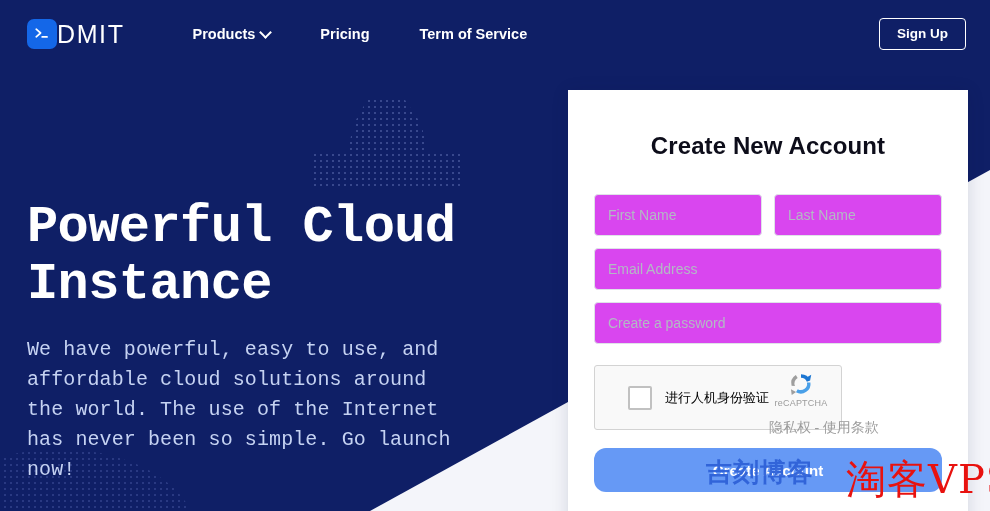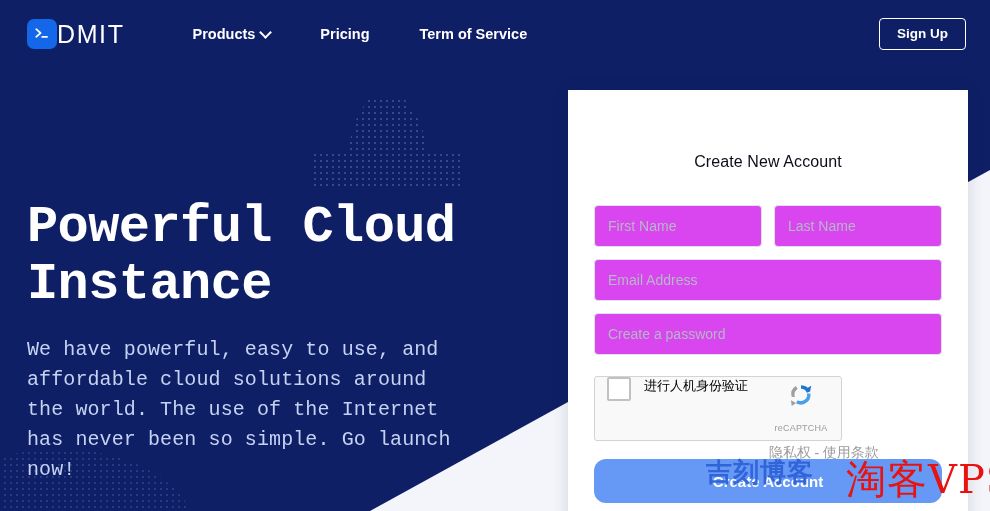--- a/index.html
+++ b/index.html
@@ -81,53 +81,53 @@
   }
 
   
   #signup-card {
     position:absolute; left:568px; top:90px; width:400px; height:440px;
     background:#fff; z-index:25;
     box-shadow:0 2px 16px rgba(10,20,60,.14);
     padding:0 26px;
   }
   #card-title {
-    text-align:center; font-size:16px; font-weight:normal; color:#0d0d1a;
-    padding-top:63px; letter-spacing:.1px;
+    text-align:center; font-size:24px; font-weight:bold; color:#0d0d1a;
+    padding-top:42px; letter-spacing:.1px;
   }
   #form-fields { margin-top:34px; }
   .field-row { display:flex; gap:12px; }
   .text-field {
     width:100%; height:42px; border:1px solid #dfe2e8; border-radius:4px;
     padding:0 13px; font-family:"Liberation Sans", sans-serif; font-size:14px;
     color:#333; background:#d946ef; outline:none;
   }
   .text-field::placeholder { color:#b3b9c4; }
   .field-gap { margin-top:12px; }
 
   
   #recaptcha-widget {
     margin-top:21px; width:248px; height:65px;
     background:#f9f9f9; border:1px solid #d3d3d3; border-radius:3px;
-    display:flex; position:relative;
+    display:flex; align-items:center; position:relative;padding-left:21px;
   }
   #recaptcha-checkbox {
     width:24px; height:24px; background:#fff; border:2px solid #c1c1c1;
     border-radius:2px; margin-left:12px; flex-shrink:0; cursor:pointer;
   }
   #recaptcha-label {
     margin-left:13px; font-size:13px; color:#000;
     font-family:"DejaVu Sans", sans-serif;
   }
   #recaptcha-brand {
     position:absolute; right:8px; top:5px; width:64px; text-align:center;
   }
   #recaptcha-logo { margin:0 auto; display:block; }
   #recaptcha-wordmark {
-    font-size:9px; color:#9b9b9b; margin-top:15px; letter-spacing:.2px;
+    font-size:9px; color:#9b9b9b; margin-top:1px; letter-spacing:.2px;
     font-family:"Liberation Sans", sans-serif;
   }
   #recaptcha-terms {
     font-size:14px; color:#9b9b9b; margin-top:11px;
     font-family:Liberation Serif, serif; white-space:nowrap;
   }
 
   
   #submit-button {
     margin-top:18px; width:348px; height:44px; border:none; border-radius:12px;

